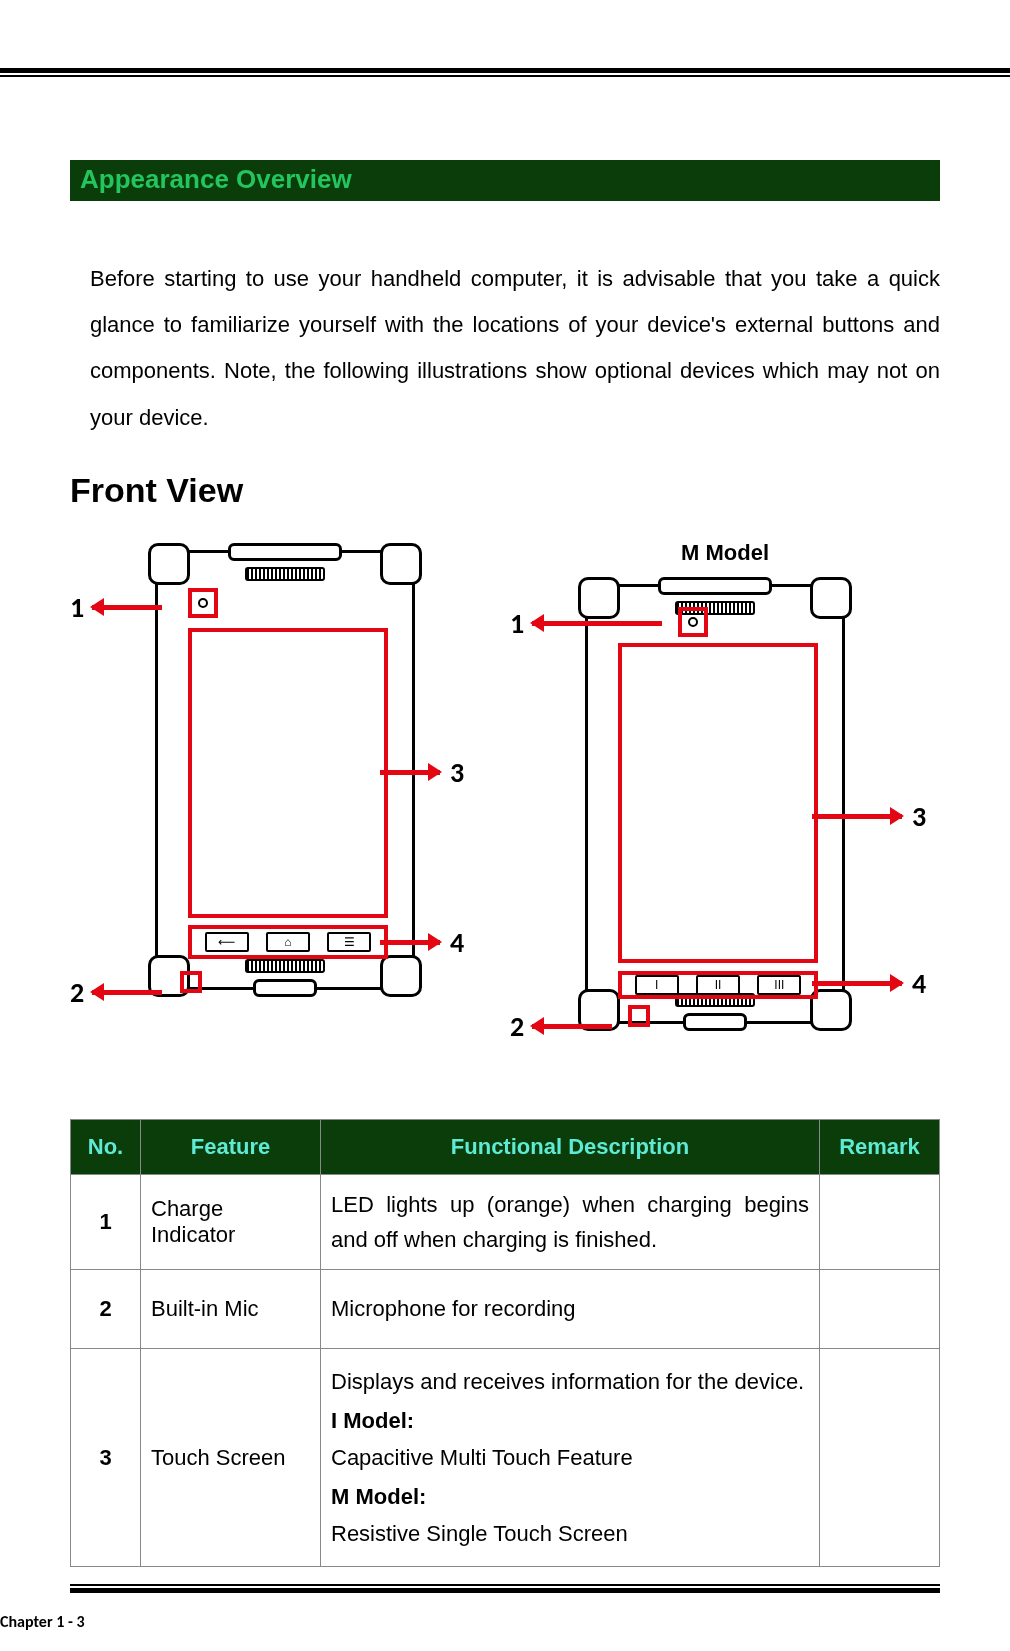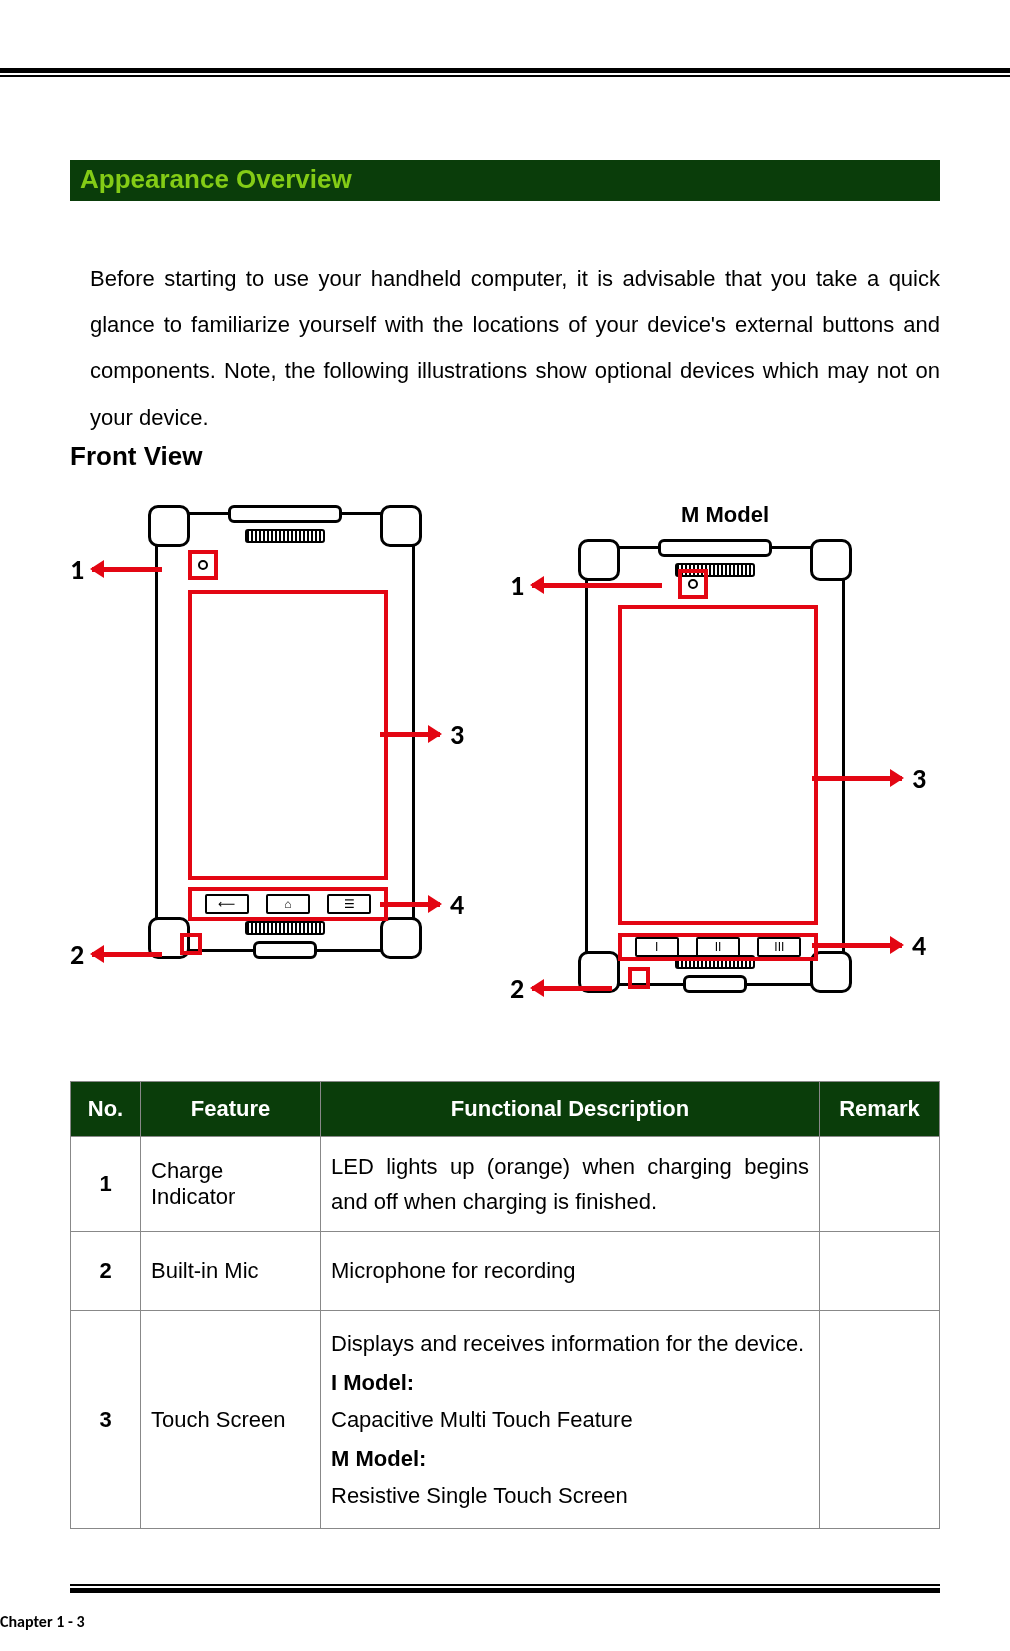--- a/index.html
+++ b/index.html
@@ -48,36 +48,37 @@
   }
   .header-rules .thin{
     height:2px;background:#000;width:100%;margin-top:2px;
   }
   
   .content{
     padding-top:140px;
   }
   .section-bar{
     background:var(--dark-green);
-    color:#84cc16;
+    color:#22c55e;
     font-weight:700;
     font-size:26px;
     padding:4px 10px 6px;
     margin-top:20px;
   }
   .intro{
     font-size:22px;
     line-height:2.1;
     margin-top:55px;
     text-align:justify;
     margin-left:20px;
   }
   .subhead{
     font-weight:700;
-    font-size:26px;
+    font-size:34px;
+    margin-top:30px;
   }
   
   .diagrams{
     margin-top:30px;
     display:flex;
     justify-content:space-between;
     padding:0 0px;
   }
   .dia-col{
     width:430px;
@@ -161,21 +162,21 @@
     border-collapse:collapse;
     margin-top:55px;
     table-layout:fixed;
   }
   table.feat th, table.feat td{
     border:1px solid #888;
     font-size:22px;
   }
   table.feat th{
     background:var(--dark-green);
-    color:#ffffff;
+    color:#5eead4;
     font-weight:700;
     padding:14px 6px;
     text-align:center;
   }
   table.feat td{
     padding:12px 10px;
     vertical-align:middle;
   }
   table.feat td.no{text-align:center;font-weight:700;}
   table.feat td.feat-name{font-weight:400;}

